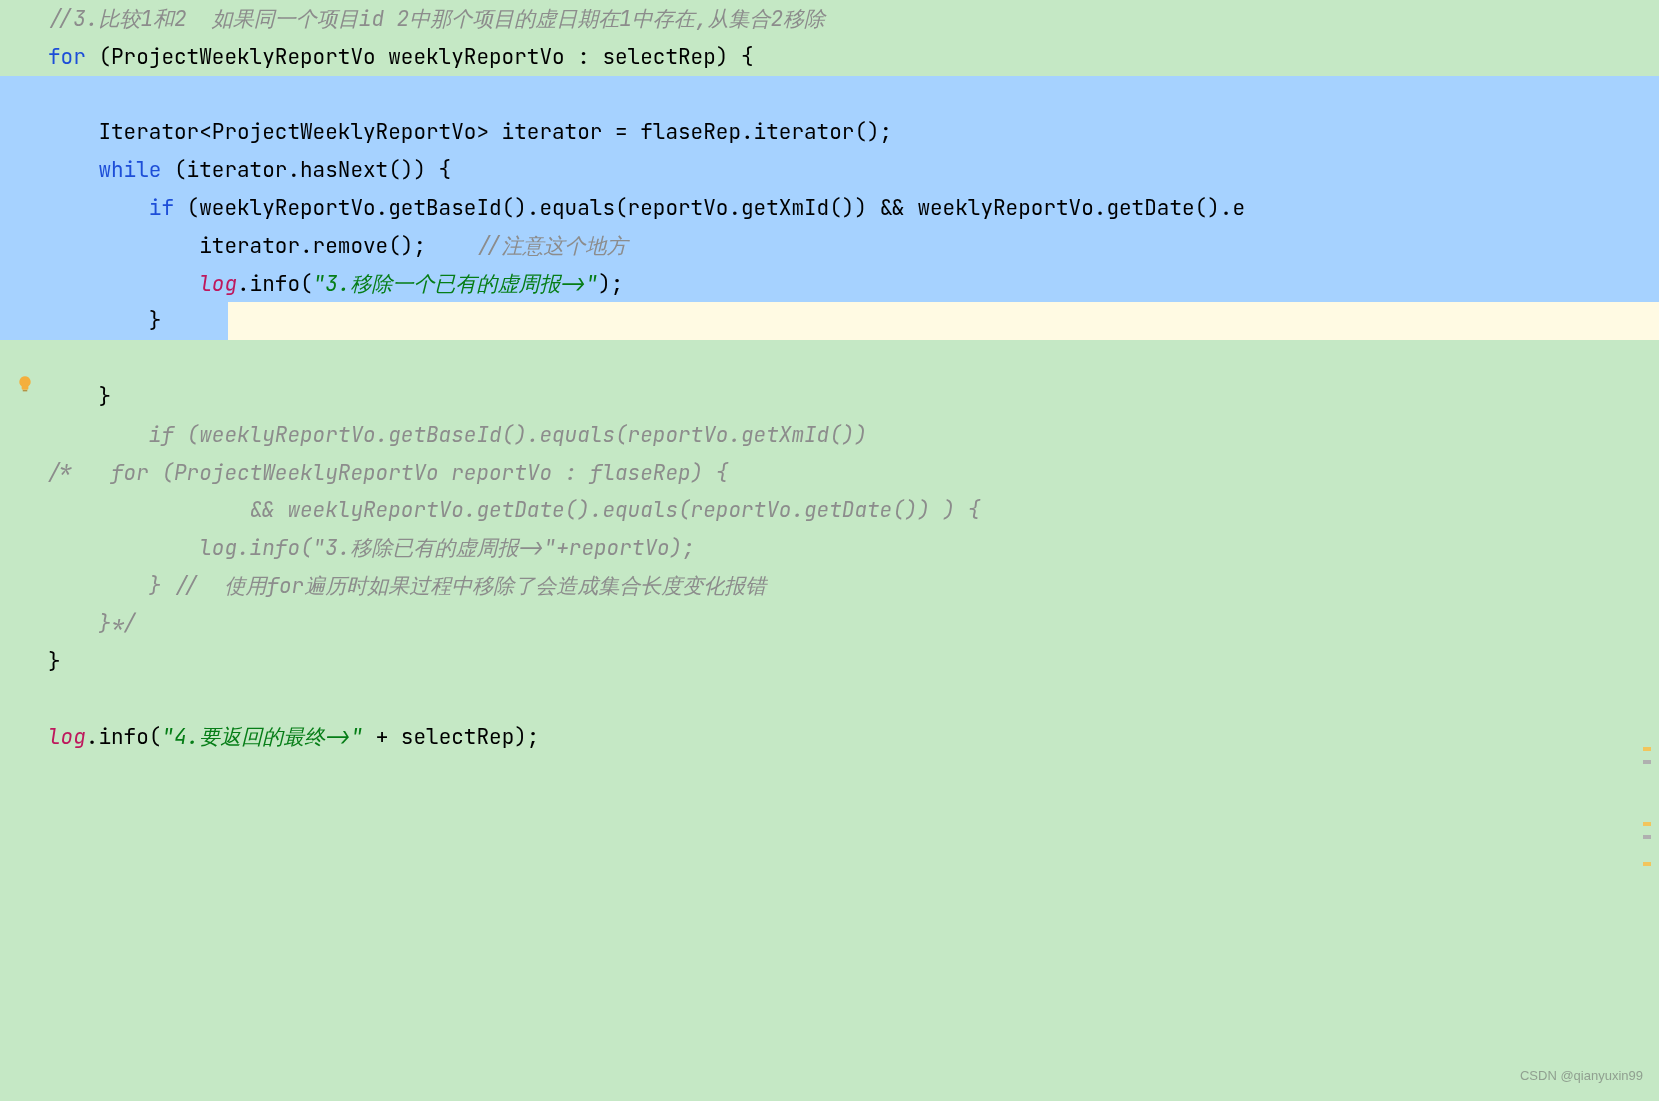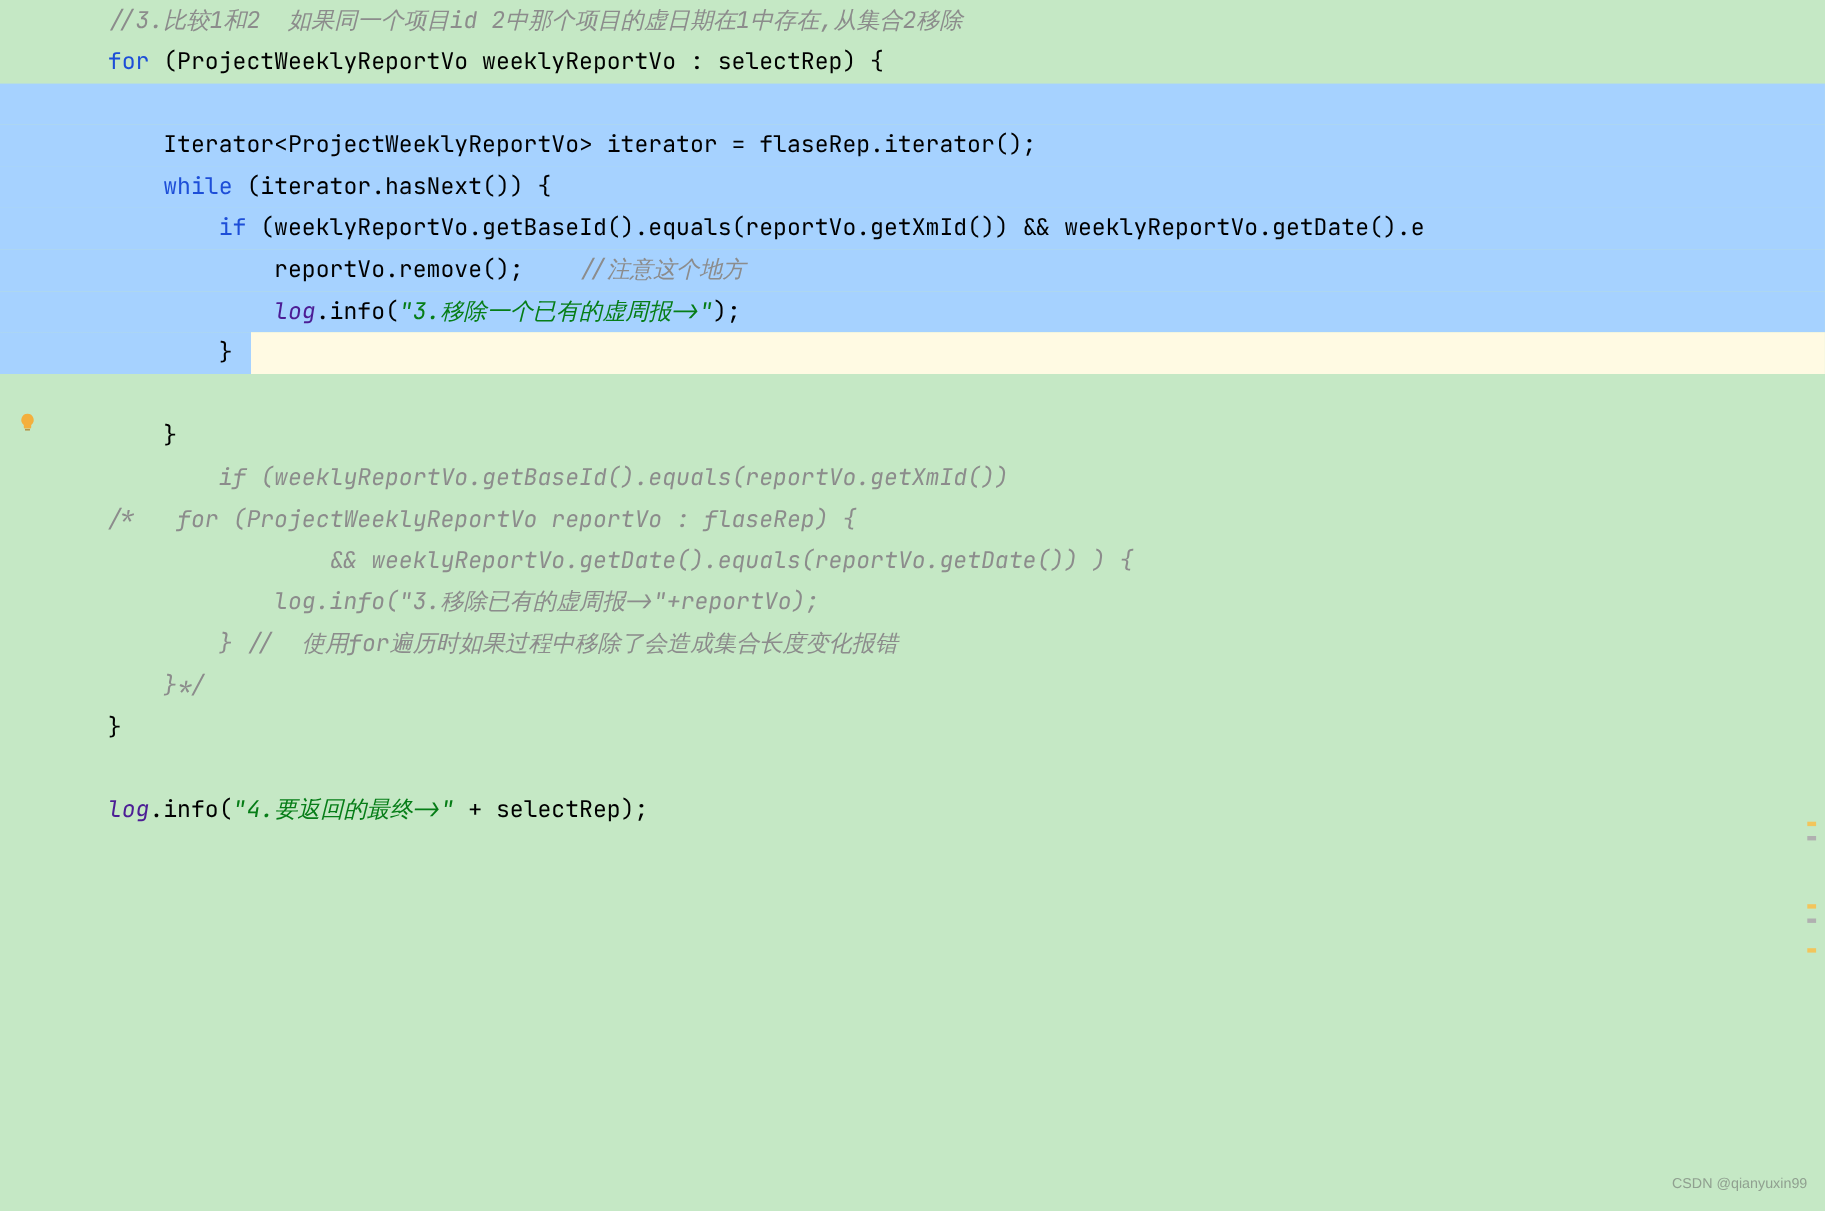--- a/index.html
+++ b/index.html
@@ -36,37 +36,37 @@
       font-size: 16px;
     }
     .code-area {
       position: absolute;
       left: 0;
       top: 0;
       right: 0;
     }
     .line {
       white-space: pre;
-      padding-left: 98px;
+      padding-left: 48px;
       height: 37.8px;
       position: relative;
     }
     .line.selected {
       background: #a6d2ff;
     }
     .line.current {
       background: #fffae3;
     }
     .line.current.partial {
       background: linear-gradient(to right, #a6d2ff 0, #a6d2ff 228px, #fffae3 228px);
     }
     .kw { color: #1d4ed8; font-weight: normal; }
     .comment { color: #8c8c8c; font-style: italic; }
     .str-cn { color: #067d17; font-style: italic; }
-    .field { color: #4c1d95; font-style: italic; }
+    .field { color: #be185d; font-style: italic; }
     .txt { color: #000; }
     .hint-box {
       position: absolute;
       right: 8px;
       top: 0;
       width: 8px;
       height: 100%;
     }
     .hint-mark {
       position: absolute;
@@ -99,21 +99,21 @@
     </span>
   </div>
 
   <div class="code-area">
     <div class="line"><span class="comment">//3.比较1和2  如果同一个项目id 2中那个项目的虚日期在1中存在,从集合2移除</span></div>
     <div class="line"><span class="kw">for</span><span class="txt"> (ProjectWeeklyReportVo weeklyReportVo : selectRep) {</span></div>
     <div class="line selected"><span class="txt"></span></div>
     <div class="line selected"><span class="txt">    Iterator&lt;ProjectWeeklyReportVo&gt; iterator = flaseRep.iterator();</span></div>
     <div class="line selected"><span class="kw">    while</span><span class="txt"> (iterator.hasNext()) {</span></div>
     <div class="line selected"><span class="kw">        if</span><span class="txt"> (weeklyReportVo.getBaseId().equals(reportVo.getXmId()) &amp;&amp; weeklyReportVo.getDate().e</span></div>
-    <div class="line selected"><span class="txt">            reportVo.remove();    </span><span class="comment">//注意这个地方</span></div>
+    <div class="line selected"><span class="txt">            iterator.remove();    </span><span class="comment">//注意这个地方</span></div>
     <div class="line selected"><span class="txt">            </span><span class="field">log</span><span class="txt">.info(</span><span class="str-cn">"3.移除一个已有的虚周报-&gt;"</span><span class="txt">);</span></div>
     <div class="line current partial"><span class="txt">        }</span></div>
     <div class="line"><span class="txt"></span></div>
     <div class="line"><span class="txt">    }</span></div>
     <div class="line"><span class="comment">        if (weeklyReportVo.getBaseId().equals(reportVo.getXmId())</span></div>
     <div class="line"><span class="comment">/*   for (ProjectWeeklyReportVo reportVo : flaseRep) {</span></div>
     <div class="line"><span class="comment">                &amp;&amp; weeklyReportVo.getDate().equals(reportVo.getDate()) ) {</span></div>
     <div class="line"><span class="comment">            log.info("3.移除已有的虚周报-&gt;"+reportVo);</span></div>
     <div class="line"><span class="comment">        } //  使用for遍历时如果过程中移除了会造成集合长度变化报错</span></div>
     <div class="line"><span class="comment">    }*/</span></div>

